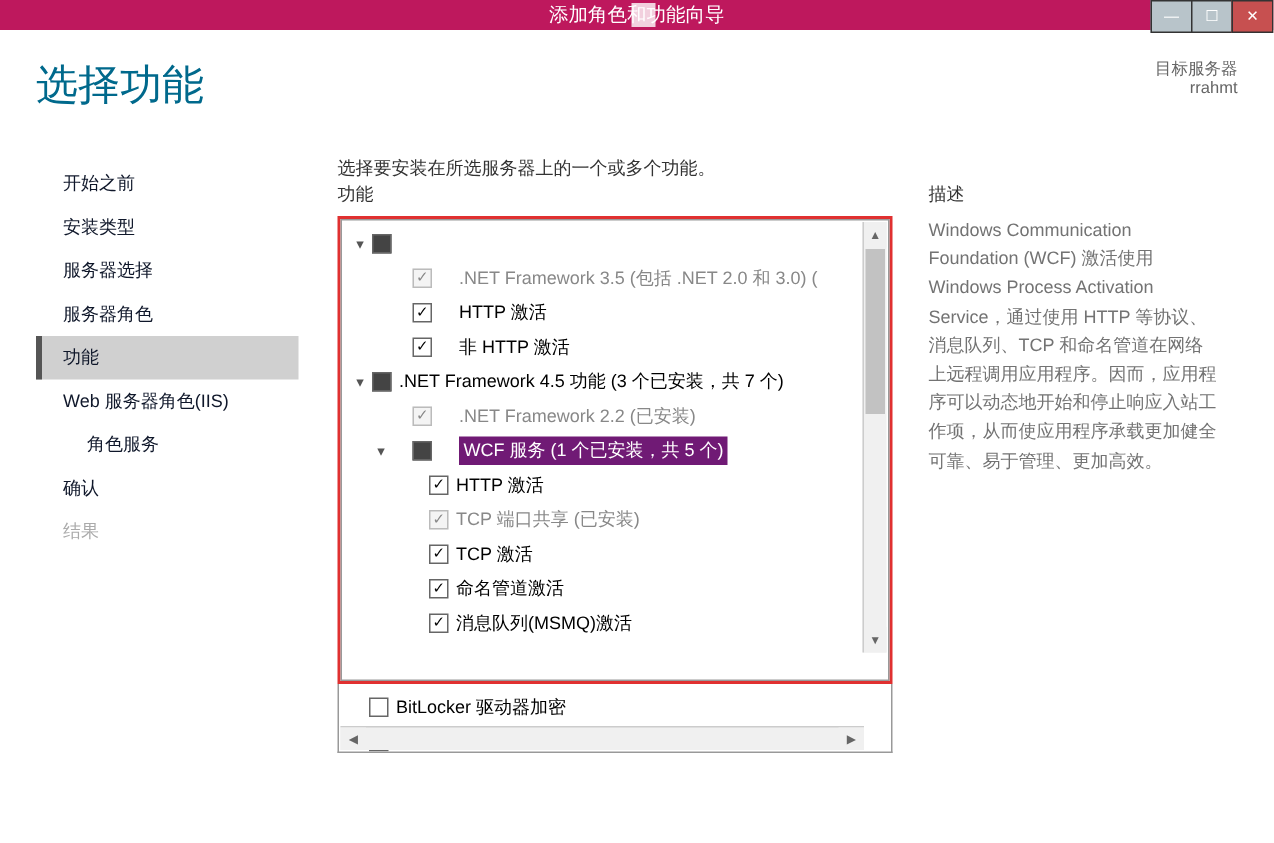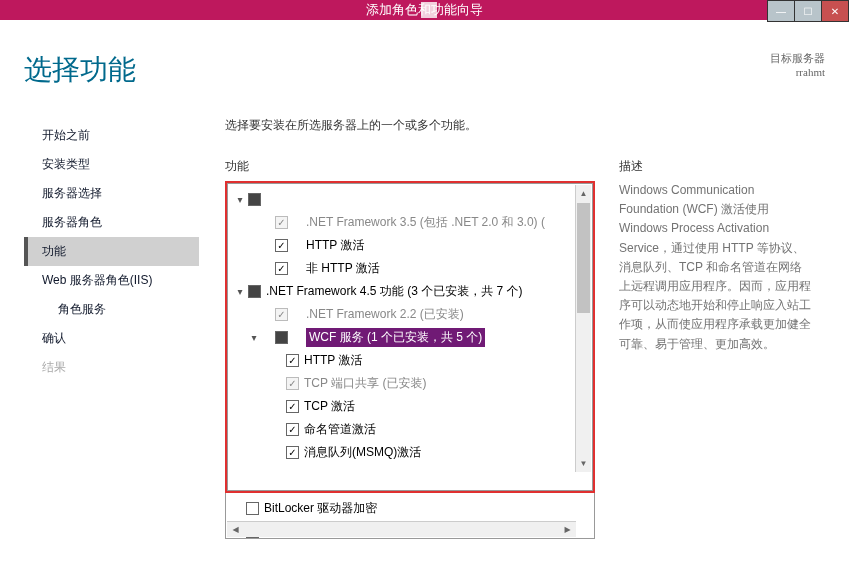--- a/index.html
+++ b/index.html
@@ -3,33 +3,33 @@
 <meta charset="utf-8">
 <style>
 * { box-sizing: border-box; margin: 0; padding: 0; }
 body { font-family: "Microsoft YaHei", "Segoe UI", sans-serif; font-size: 12px; background: #fff; width: 849px; height: 562px; overflow: hidden; position: relative; }
 .titlebar { height: 20px; background: #be185d; color: #fff; display: flex; align-items: center; position: relative; justify-content: center; }
 .titlebar-icon { width: 16px; height: 16px; margin-left: 8px; background: #fff; opacity: 0.8; }
 .titlebar-title { position: absolute; left: 50%; transform: translateX(-50%); font-size: 13px; }
 .winbtns { position: absolute; right: 0; top: 0; display: flex; }
 .winbtn { width: 28px; height: 22px; background: #b8c4ca; border: 1px solid #333; margin-left: -1px; display: flex; align-items: center; justify-content: center; font-family: "Segoe UI Symbol", sans-serif; font-size: 10px; cursor: pointer; }
 .winbtn.close { background: #c75050; color: #fff; }
-.content { display: flex; height: calc(100% - 30px); align-items: center; }
+.content { display: flex; height: calc(100% - 30px); }
 .page { width: 100%; padding: 18px 24px 0 24px; }
 .header-row { display: flex; justify-content: space-between; align-items: flex-start; }
 .page-title { font-size: 28px; font-weight: 300; color: #00698c; }
-.server-info { text-align: right; font-size: 11px; color: #666; font-family: Liberation Serif, serif; }
+.server-info { text-align: right; font-size: 11px; color: #666; }
 .body-row { display: flex; margin-top: 28px; gap: 0; }
 .sidebar { width: 175px; flex-shrink: 0; padding-top: 4px; }
 .side-item { padding: 6px 10px 6px 18px; font-size: 12px; color: #0f172a; cursor: pointer; }
 .side-item.active { background: #d0d0d0; border-left: 4px solid #555; padding-left: 14px; }
 .side-item.indent { padding-left: 34px; }
 .side-item.disabled { color: #aaa; }
 .main { flex: 1; padding-left: 26px; }
-.instruction { font-size: 12px; color: #333; margin-bottom: 24px; }
+.instruction { font-size: 12px; color: #333; margin-bottom: 0; }
 .columns { display: flex; gap: 24px; }
 .tree-col { width: 370px; }
 .tree-label, .desc-label { font-size: 12px; color: #333; margin-bottom: 6px; }
 .tree-box { border: 2px solid #e03030; position: relative; height: 312px; }
 .tree-inner { height: 100%; overflow: hidden; border: 1px solid #999; position: relative; }
 .tree-scroll { height: 100%; overflow-y: hidden; overflow-x: auto; padding: 4px 0; }
 .vscrolltrack { position: absolute; right: 1px; top: 1px; bottom: 18px; width: 16px; background: #f0f0f0; border-left: 1px solid #ccc; }
 .vscrollthumb { position: absolute; top: 18px; left: 1px; right: 1px; height: 110px; background: #c2c2c2; }
 .vscrollbtn { position: absolute; left: 0; right: 0; height: 17px; background: #f0f0f0; display:flex;align-items:center;justify-content:center;font-size:8px;color:#666; }
 .hscrolltrack { position: absolute; left: 1px; right: 18px; bottom: 1px; height: 16px; background: #f0f0f0; border-top: 1px solid #ccc; }

